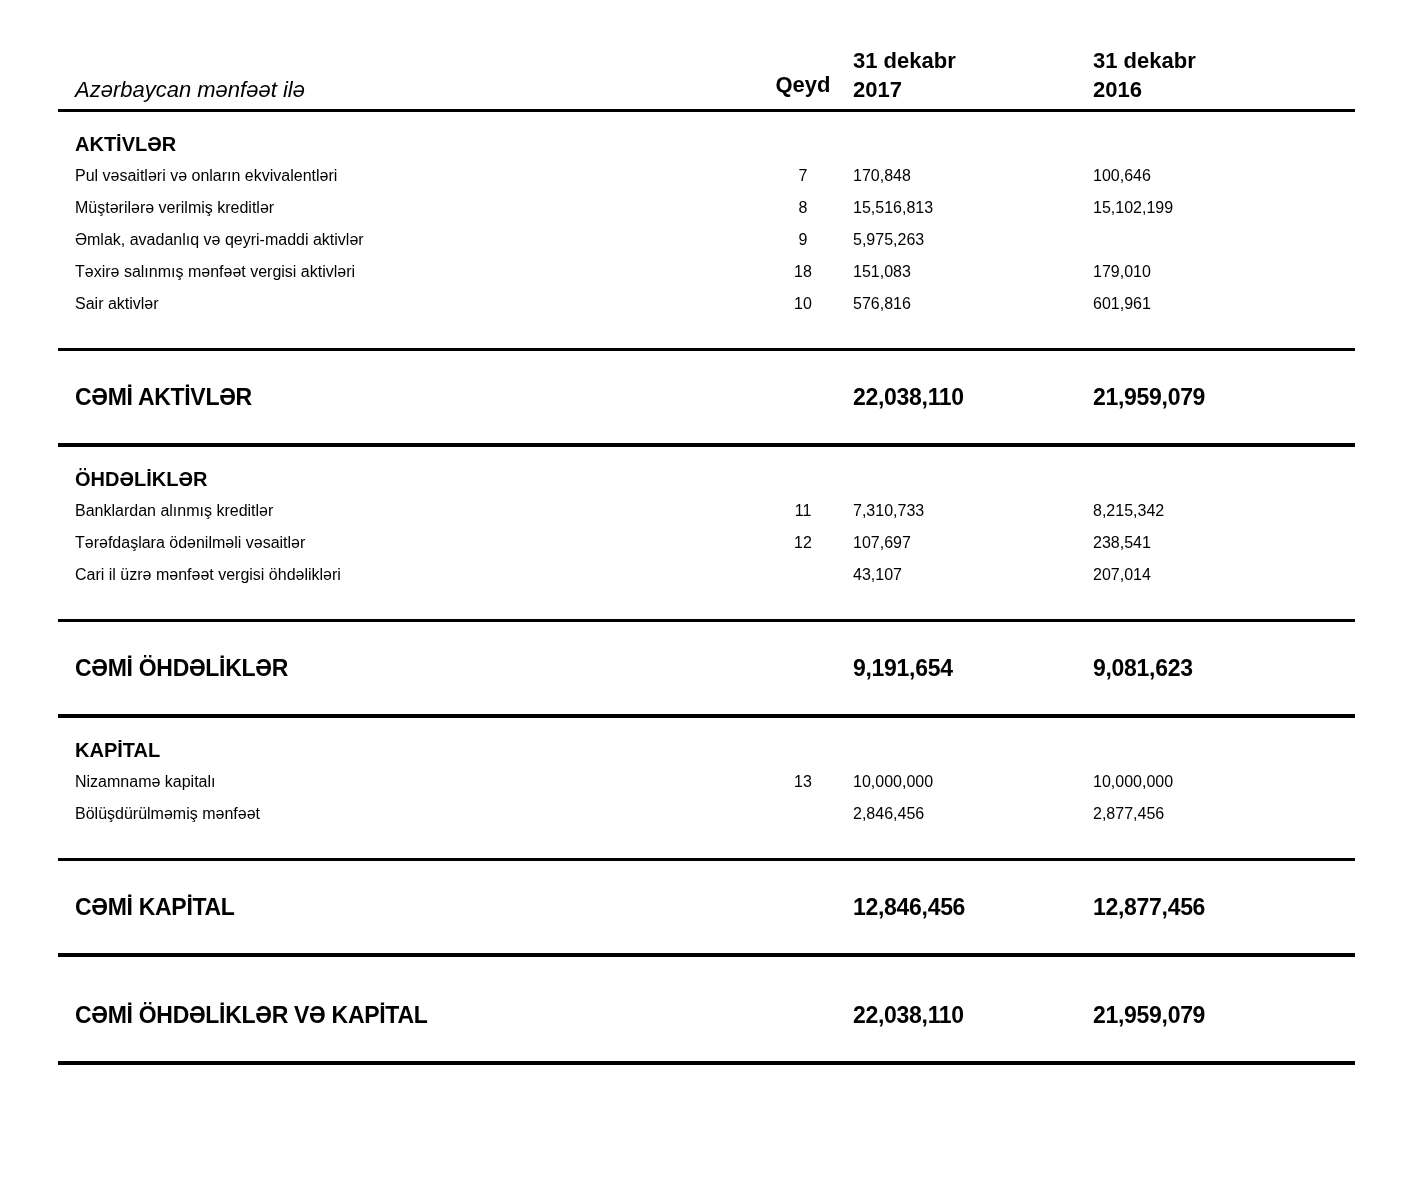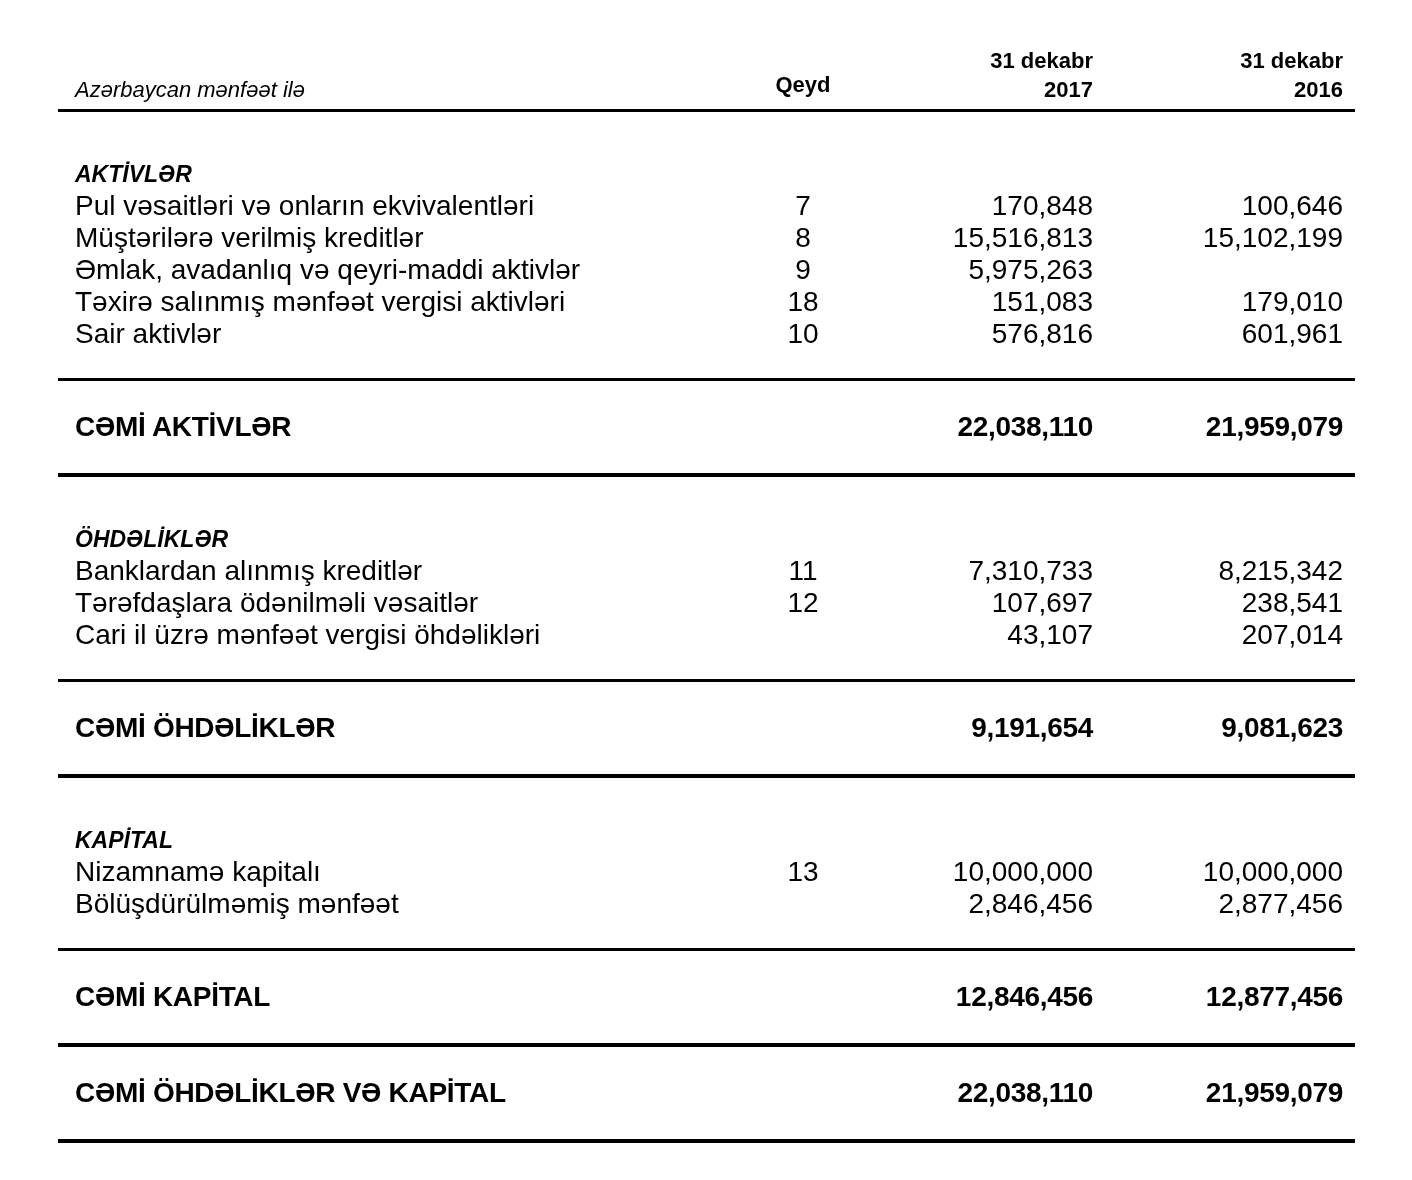--- a/index.html
+++ b/index.html
@@ -22,21 +22,21 @@
   }
   
   .grid {
     display: grid;
     grid-template-columns: 1fr 100px 240px 250px;
     box-sizing: border-box;
     padding-right: 12px;
   }
   .cell-label  { padding-left: 17px; text-align: left; }
   .cell-note   { text-align: center; }
-  .cell-val    { text-align: right; font-variant-numeric: tabular-nums; }
+  .cell-val    { text-align: left; font-variant-numeric: tabular-nums; }
 
   
   .header {
     padding-top: 46px;
     padding-bottom: 5px;
     align-items: end;
   }
   .header .currency-note {
     font-style: italic;
     font-size: 22px;
@@ -47,36 +47,35 @@
     font-size: 22px;
     line-height: 29px;
     white-space: pre-line;
   }
   .col-head.note-head { align-self: start; margin-top: 24px; }
   .rule-header { border: 0; border-top: 3px solid #000; margin: 0; }
 
   
   .section-heading {
     font-weight: bold;
-    font-size: 23px;
+    font-size: 20px;
     line-height: 32px;
-    margin-top: 46px;
+    margin-top: 16px;
     padding-left: 17px;
-    font-style: italic;
   }
   .data-row {
-    font-size: 28px;
+    font-size: 16px;
     line-height: 32px;
     align-items: baseline;
   }
   
   .total-block { margin-top: 28px; }
   .total-row {
     font-weight: bold;
-    font-size: 28px;
+    font-size: 23px;
     line-height: 32px;
     padding-top: 30px;
     padding-bottom: 30px;
     align-items: baseline;
     letter-spacing: -0.3px;
   }
   .rule-top    { border: 0; border-top: 3px solid #000; margin: 0; }
   .rule-bottom { border: 0; border-top: 4px solid #000; margin: 0; }
 </style>
 </head>
@@ -188,21 +187,21 @@
     <hr class="rule-top">
     <div class="grid total-row">
       <div class="cell-label">CƏMİ KAPİTAL</div>
       <div class="cell-note"></div>
       <div class="cell-val">12,846,456</div>
       <div class="cell-val">12,877,456</div>
     </div>
     <hr class="rule-bottom">
   </div>
 
-  <div class="total-block" style="margin-top:0; border-top:0;">
+  <div class="total-block" style="margin-top:12px; border-top:0;">
     <div class="grid total-row">
       <div class="cell-label">CƏMİ ÖHDƏLİKLƏR VƏ KAPİTAL</div>
       <div class="cell-note"></div>
       <div class="cell-val">22,038,110</div>
       <div class="cell-val">21,959,079</div>
     </div>
     <hr class="rule-bottom">
   </div>
 
 </div>

